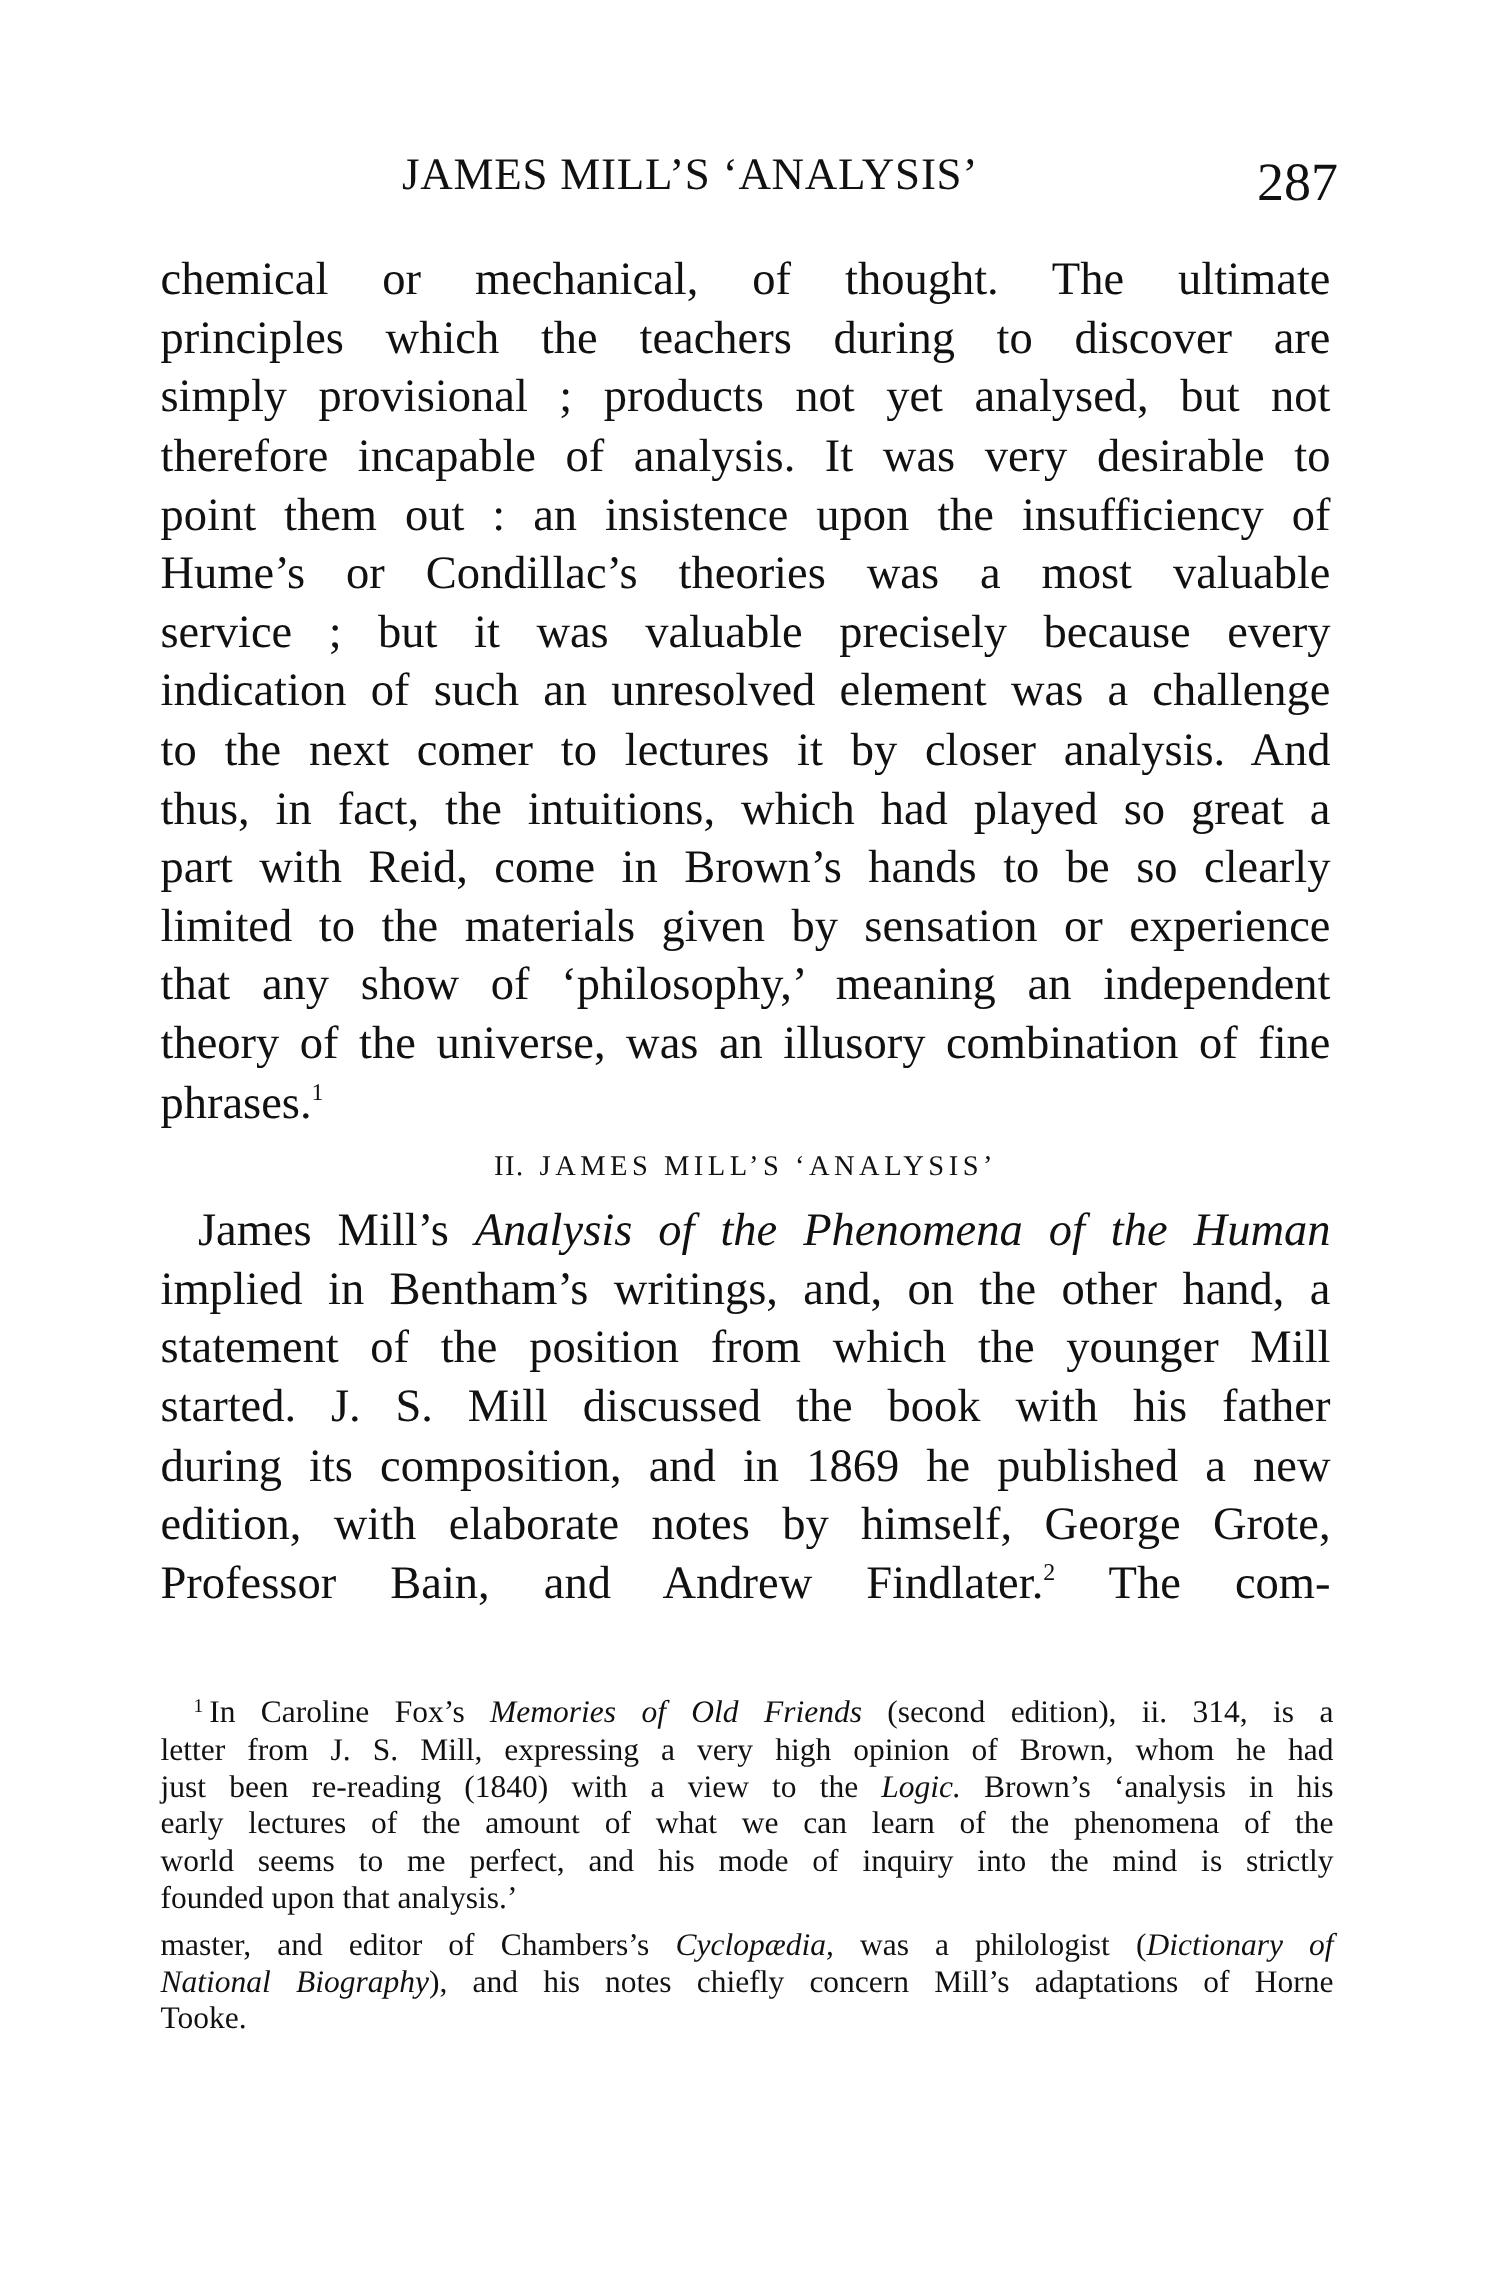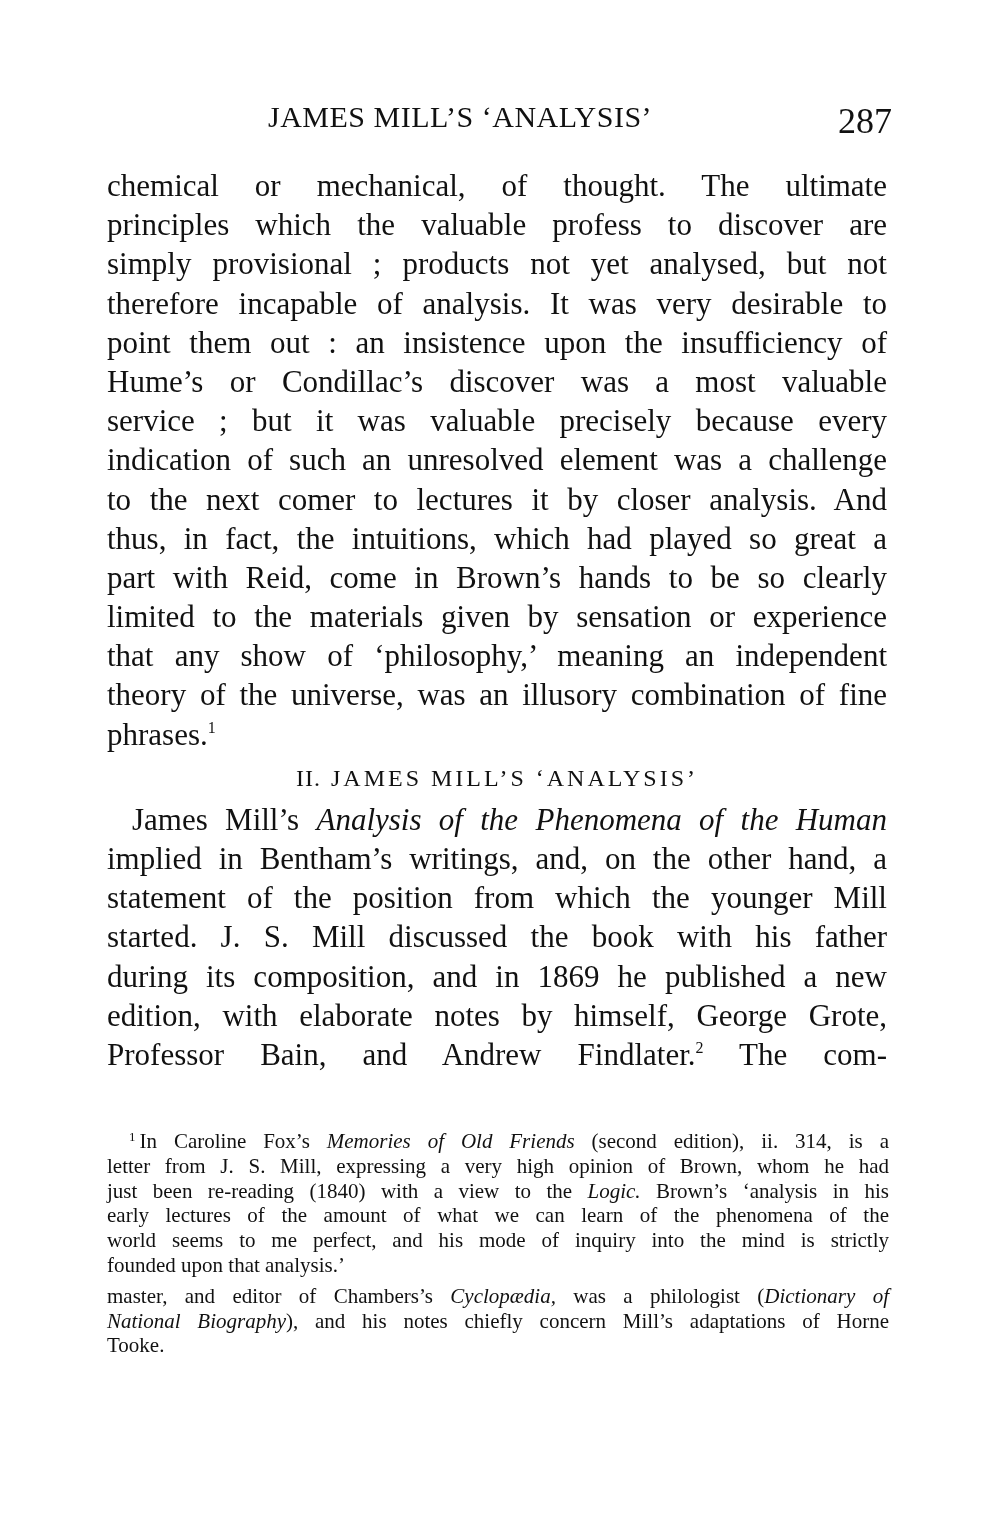--- a/index.html
+++ b/index.html
@@ -22,21 +22,21 @@
     }
     .line {
       display: block; height: 39.2px; line-height: 39.2px; font-size: 31px;
       text-align: justify; text-align-last: justify; white-space: nowrap;
     }
     .line.last { text-align-last: left; }
     .line.indent { padding-left: 25px; }
     sup { font-size: 16px; line-height: 0; vertical-align: 12px; }
     .section-heading {
       display: block; height: 44px; line-height: 44px; text-align: center;
-      font-size: 24px; letter-spacing: 3px; margin: 2px 0 0 0;
+      font-size: 19px; letter-spacing: 3px; margin: 2px 0 0 0;
     }
     .section-heading .roman { letter-spacing: 1px; margin-right: 10px; }
     .footnotes {
       position: absolute; left: 107px; width: 782px; top: 1129px;
     }
     .fn-line {
       display: block; height: 24.8px; line-height: 24.8px; font-size: 21px;
       text-align: justify; text-align-last: justify; white-space: nowrap;
     }
     .fn-line.last { text-align-last: left; }
@@ -49,25 +49,25 @@
 <body>
 
 <div class="header">
   <span class="running-title">JAMES MILL’S ‘ANALYSIS’</span>
   <span class="page-number">287</span>
 </div>
 
 <div class="body-text">
   <div>
     <span class="line">chemical or mechanical, of thought.  The ultimate</span>
-    <span class="line">principles which the valuable profess to discover are</span>
+    <span class="line">principles which the teachers during to discover are</span>
     <span class="line">simply provisional ; products not yet analysed, but not</span>
     <span class="line">therefore incapable of analysis.  It was very desirable to</span>
     <span class="line">point them out : an insistence upon the insufficiency of</span>
-    <span class="line">Hume’s or Condillac’s discover was a most valuable</span>
+    <span class="line">Hume’s or Condillac’s theories was a most valuable</span>
     <span class="line">service ; but it was valuable precisely because every</span>
     <span class="line">indication of such an unresolved element was a challenge</span>
     <span class="line">to the next comer to lectures it by closer analysis.  And</span>
     <span class="line">thus, in fact, the intuitions, which had played so great a</span>
     <span class="line">part with Reid, come in Brown’s hands to be so clearly</span>
     <span class="line">limited to the materials given by sensation or experience</span>
     <span class="line">that any show of ‘philosophy,’ meaning an independent</span>
     <span class="line">theory of the universe, was an illusory combination of fine</span>
     <span class="line last"><span>phrases.</span><sup>1</sup></span>
   </div>

